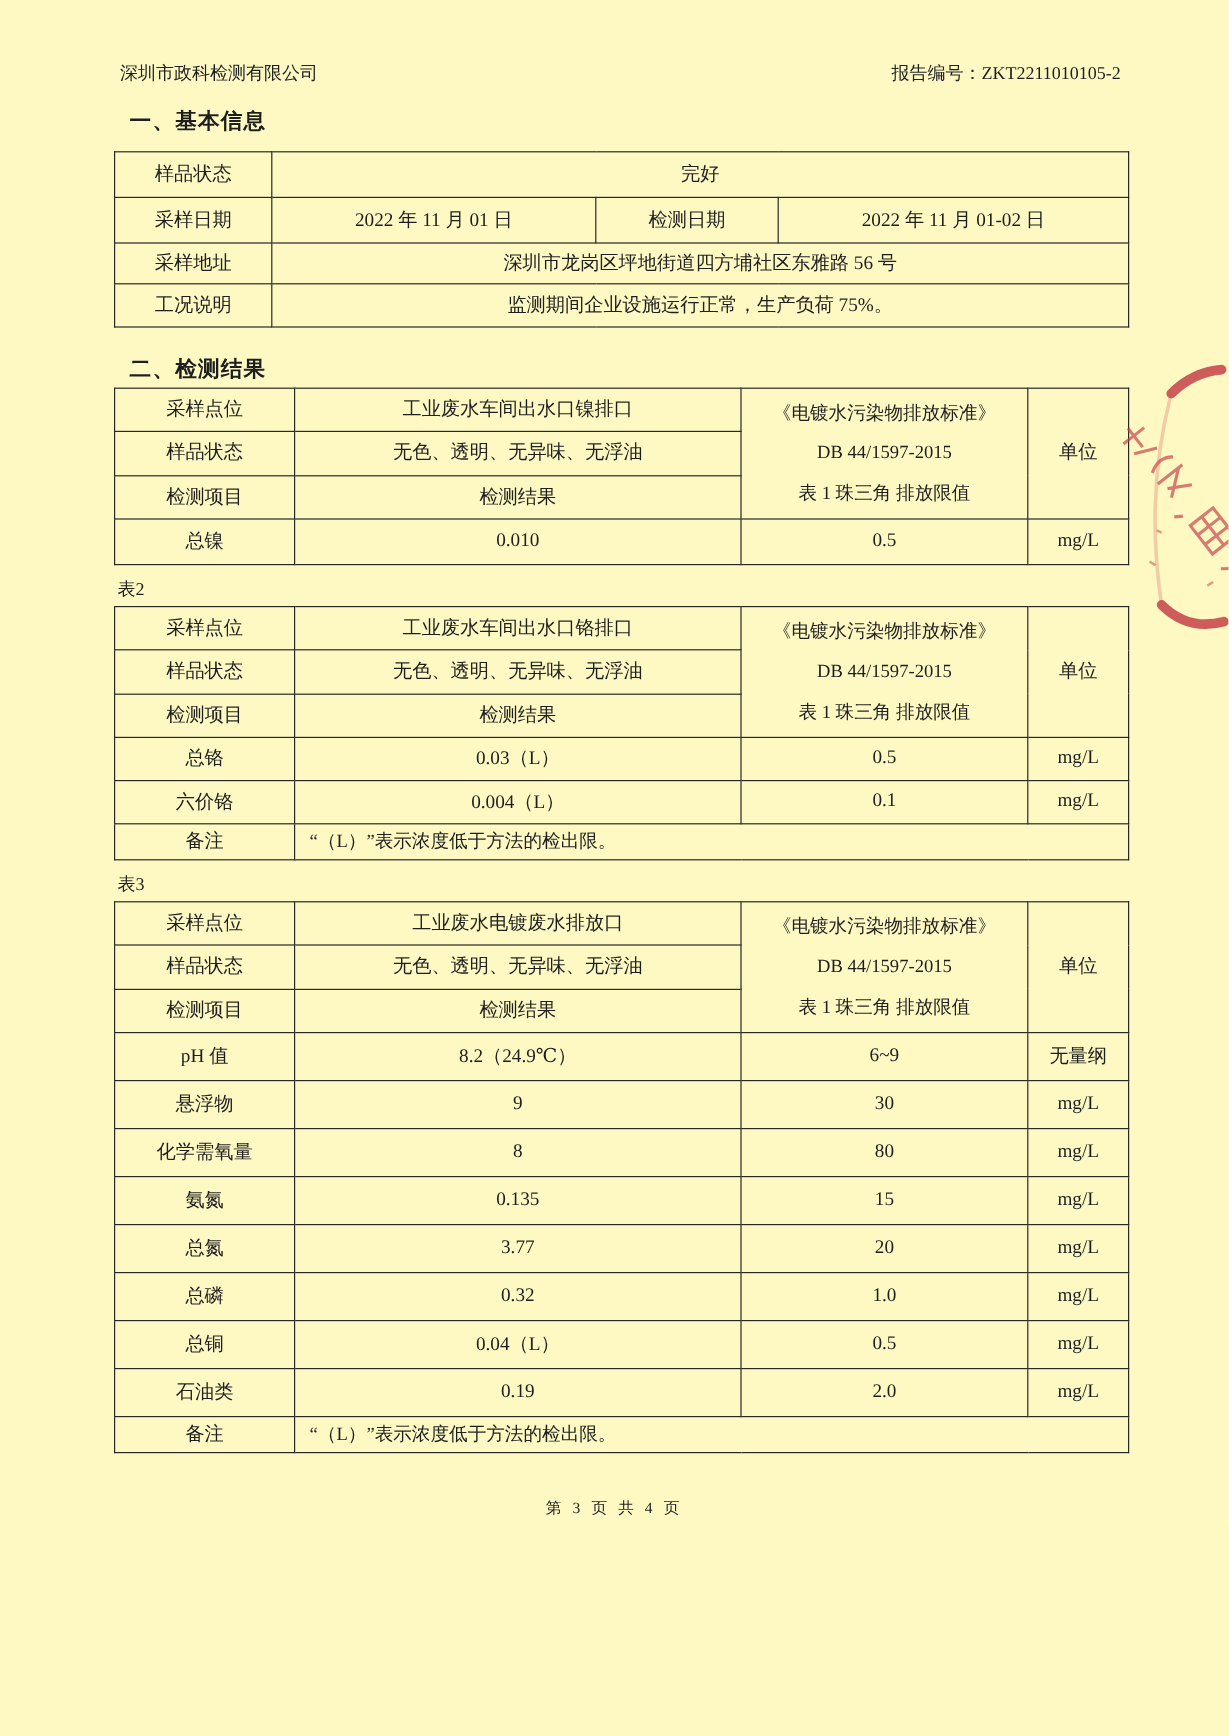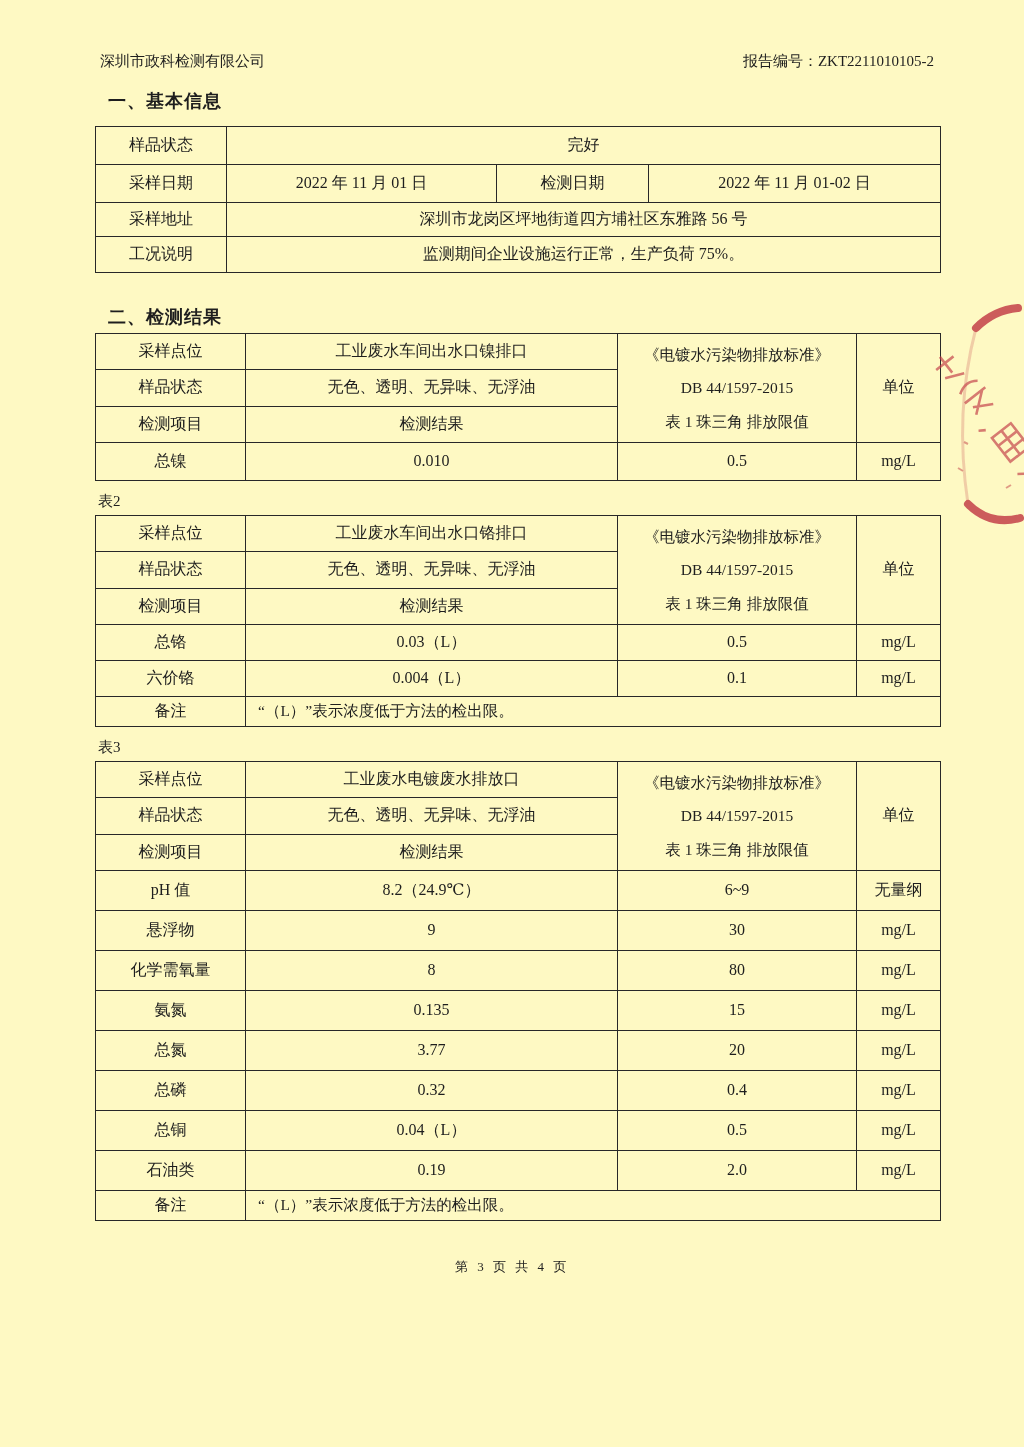--- a/index.html
+++ b/index.html
@@ -22,21 +22,21 @@
     justify-content: space-between;
     padding: 52px 90px 0 100px;
     font-size: 15px;
   }
   .section-title {
     margin: 18px 0 0 108px;
     font-size: 18px;
     font-weight: bold;
     letter-spacing: 1px;
   }
-  .section-title.results { margin-top: 32px; }
+  .section-title.results { margin-top: 22px; }
   table {
     border-collapse: collapse;
     table-layout: fixed;
     width: 845px;
     margin: 13px 0 0 95px;
   }
   td {
     border: 1.6px solid #282828;
     text-align: center;
     vertical-align: middle;
@@ -265,21 +265,21 @@
     </tr>
     <tr class="data">
       <td>总氮</td>
       <td>3.77</td>
       <td>20</td>
       <td>mg/L</td>
     </tr>
     <tr class="data">
       <td>总磷</td>
       <td>0.32</td>
-      <td>0.4</td>
+      <td>1.0</td>
       <td>mg/L</td>
     </tr>
     <tr class="data">
       <td>总铜</td>
       <td>0.04（L）</td>
       <td>0.5</td>
       <td>mg/L</td>
     </tr>
     <tr class="data">
       <td>石油类</td>

